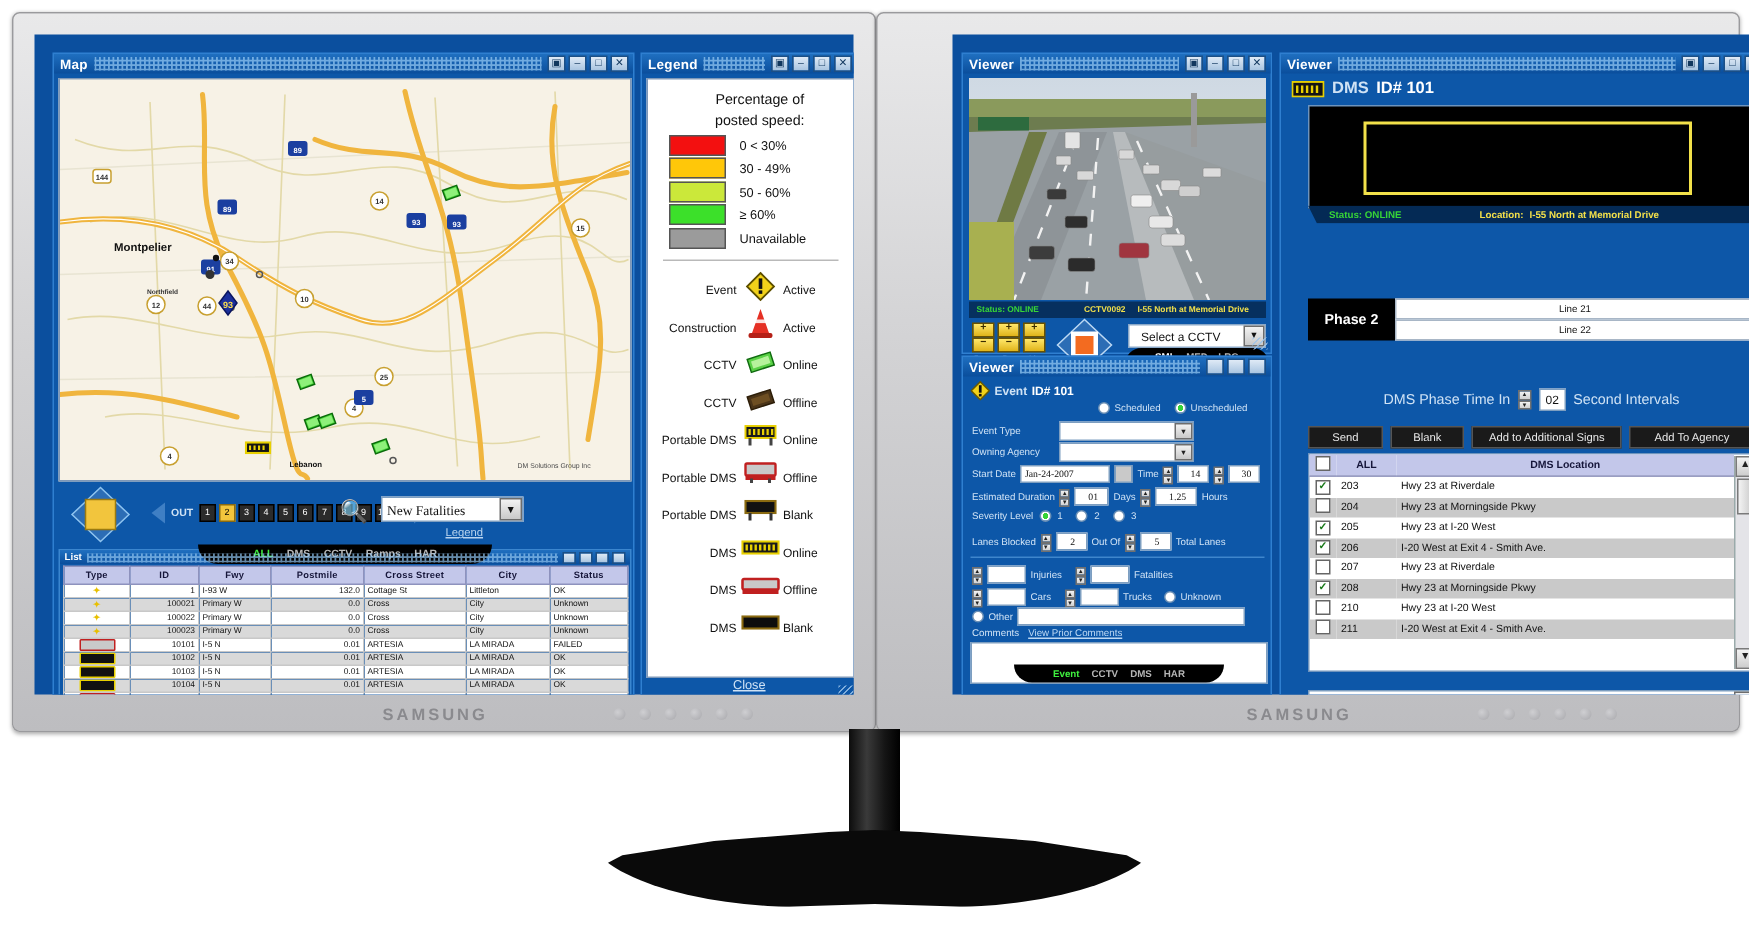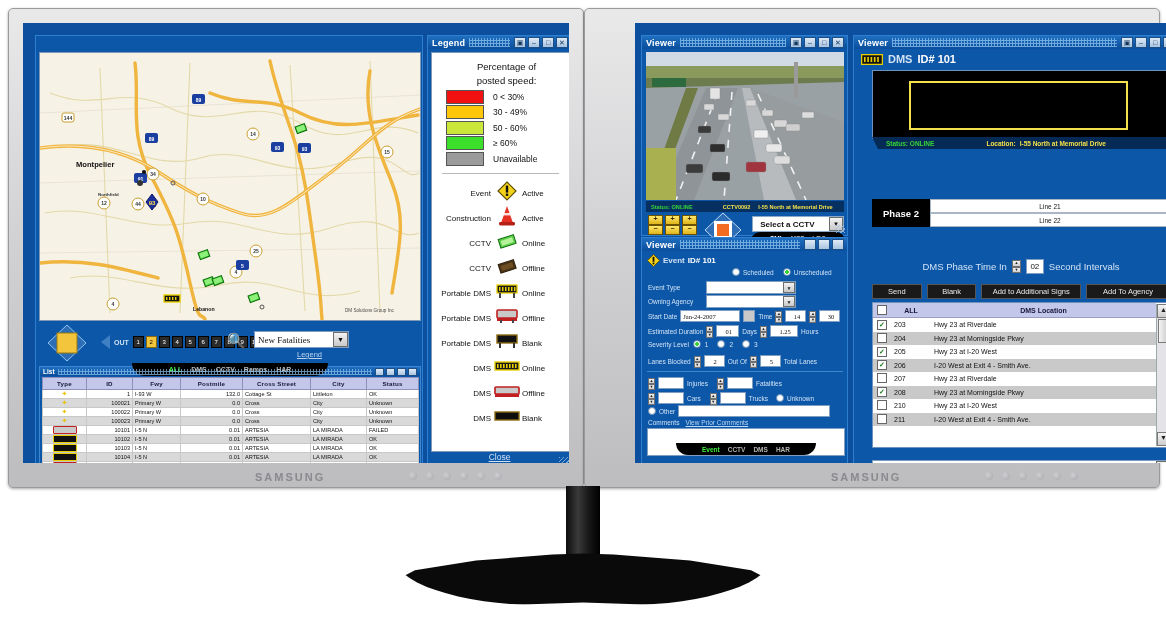--- a/index.html
+++ b/index.html
@@ -109,21 +109,21 @@
   .vidstat .s{padding-left:5px;}
   .vidstat .c{margin-left:30px;color:#f3e04a;}
   .vidstat .loc{margin-left:8px;color:#f3e04a;}
   .ptzgrp{position:absolute;left:6px;top:179px;display:flex;gap:2px;}
   .ptzcol{display:flex;flex-direction:column;align-items:center;}
   .ptzbtn{width:13px;height:8px;background:linear-gradient(180deg,#ffe76a,#e0b41a);border:1px solid #6a5200;
           font-size:7px;line-height:6px;text-align:center;color:#3a2c00;font-weight:bold;}
   .ptzlbl{font-size:4.4px;color:#cfe2f5;margin-top:1px;font-weight:bold;}
   .joypad{position:absolute;left:62px;top:176px;width:38px;height:36px;}
   .cctvsel{position:absolute;left:110px;top:180px;width:90px;height:14px;background:#fff;border:1px solid #8aa8c8;
-           display:flex;align-items:center;justify-content:center;font-size:8px;color:#111;font-weight:bold;}
+           display:flex;align-items:center;justify-content:center;font-size:8px;color:#111;}
   .cctvsel .cv{margin-left:auto;width:12px;height:12px;background:linear-gradient(180deg,#f2f2f2,#c9c9c9);
                border:1px solid #6d6d6d;display:flex;align-items:center;justify-content:center;font-size:6px;}
   .sizetabs{position:absolute;left:108px;top:196px;width:96px;height:12px;background:#000;border-radius:11px 11px 0 0;
             display:flex;align-items:center;justify-content:center;gap:7px;}
   .sizetabs span{font-size:6.5px;font-weight:bold;color:#b5b5b5;}
   .sizetabs span.act{color:#fff;}
 
   
   #evtwin{left:604px;top:228px;width:207px;height:231px;}
   .ev-head{position:absolute;left:5px;top:16px;display:flex;align-items:center;gap:3px;}
@@ -195,20 +195,30 @@
 </style>
 </head>
 <body>
 
 <div id="stage">
 
   <div class="monitor" style="left:8px;top:8px;width:574px;height:478px;">
     <div class="screen" style="left:14px;top:14px;width:546px;height:440px;">
 
       <div class="win" id="mapwin" style="left:12px;top:12px;">
+        <div class="titlebar">
+          <span class="ttl">Map</span>
+          <span class="grip"></span>
+          <span class="wbtns">
+            <span class="wbtn">▣</span>
+            <span class="wbtn">–</span>
+            <span class="wbtn">□</span>
+            <span class="wbtn">✕</span>
+          </span>
+        </div>
 
         <div class="mapcanvas">
           <svg width="380" height="267" viewBox="0 0 380 267">
             <rect width="380" height="267" fill="#f7f2e6"></rect>
             <g fill="none" stroke="#e8e4d2" stroke-width="1">
               <path d="M0 60 L380 42 M0 130 L380 118 M0 200 L380 195"></path>
             </g>
 
             <g stroke="#e3d9a8" stroke-width="1.1" fill="none">
               <path d="M10 40 C60 60,80 30,130 55 S210 40,260 70 S330 60,378 80"></path>

